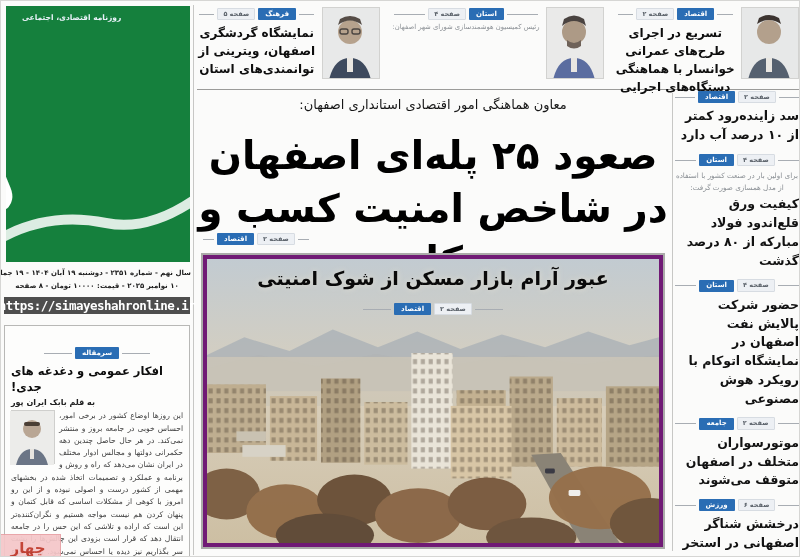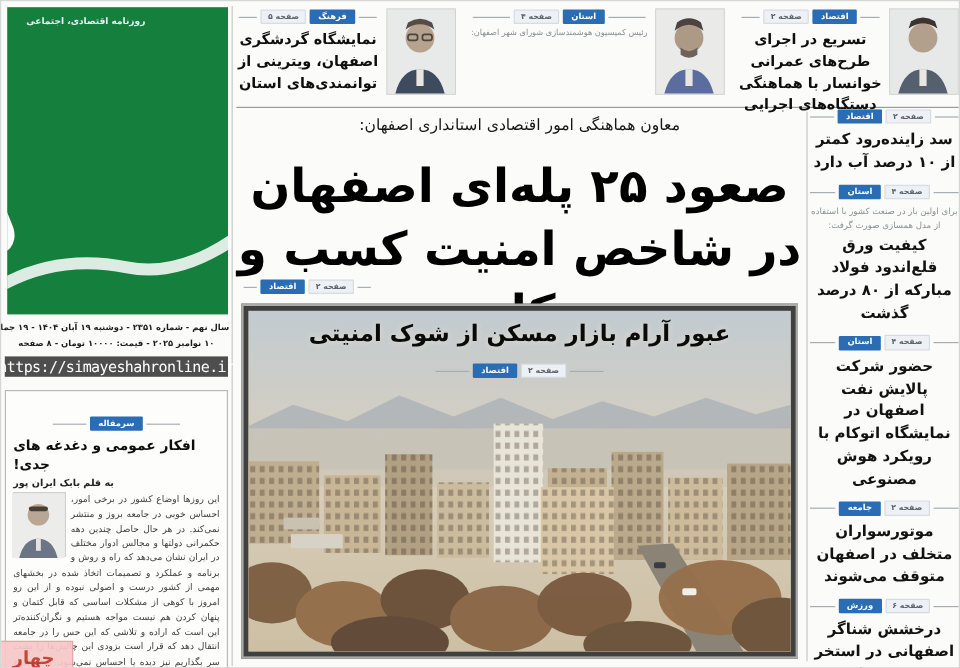--- a/index.html
+++ b/index.html
@@ -22,21 +22,21 @@
 
   
   #masthead{position:absolute;left:5px;top:5px;width:184px;height:256px;
     background:#15803d;overflow:hidden;}
   #paper-type{position:absolute;top:7px;left:8px;width:100%;text-align:left;
     padding-left:8px;color:#eaf2fa;font-size:7.5px;font-weight:bold;}
   #logo-svg{position:absolute;left:-30px;top:10px;}
   #dateline{position:absolute;left:2px;top:266px;width:188px;text-align:center;color:#1c1c1c;}
   #dateline .dl{font-size:7px;font-weight:bold;white-space:nowrap;letter-spacing:-0.2px;line-height:1.9;}
   #url-bar{position:absolute;left:3px;top:296px;width:186px;height:17px;background:#4e4e4e;
-    color:#fff;font-family:"DejaVu Sans Mono",monospace;font-size:12.5px;font-weight:normal;
+    color:#fff;font-family:"DejaVu Sans Mono",monospace;font-size:12.5px;font-weight:bold;
     display:flex;align-items:center;justify-content:center;direction:ltr;letter-spacing:-0.5px;}
   #editorial{position:absolute;left:3px;top:324px;width:186px;height:232px;
     border:1px solid #b8b8b6;background:#fdfdfc;padding:5px 6px;overflow:hidden;}
   #editorial .tagrow{width:62%;margin:16px auto 4px;}
   #editorial-headline{font-size:11.5px;font-weight:bold;color:#0d0d0d;text-align:left;line-height:1.4;}
   #editorial-byline{font-size:8px;font-weight:bold;color:#222;margin:3px 0 3px;text-align:left;}
   #editorial-body{font-size:7.6px;line-height:1.62;color:#3c3c3c;text-align:justify;}
   .ed-photo{float:left;width:44px;height:54px;margin:0 4px 3px 0;background:#ececea;
     border:1px solid #cfcfcd;}
   #corner-stamp{position:absolute;left:-6px;bottom:-5px;width:66px;height:27px;z-index:6;
@@ -55,32 +55,32 @@
 
   
   #lead{position:absolute;left:196px;top:92px;width:472px;height:158px;}
   #lead-kicker{font-size:13px;font-weight:normal;text-align:center;color:#161616;margin-top:4px;}
   #lead-headline{margin-top:18px;text-align:center;font-weight:bold;color:#000;
     font-size:39px;line-height:1.35;letter-spacing:-1px;}
   #lead-tag{position:absolute;left:6px;top:140px;width:106px;}
 
   
   #photo-frame{position:absolute;left:200px;top:252px;width:464px;height:296px;
-    border:2px solid #ababa9;background:#404040;padding:4px;}
+    border:2px solid #ababa9;background:#701a75;padding:4px;}
   #photo{position:relative;width:100%;height:100%;overflow:hidden;background:#cfc4ae;}
   #photo svg{position:absolute;inset:0;width:100%;height:100%;}
   #photo-headline{position:absolute;top:8px;left:0;right:0;text-align:center;
     font-size:19px;font-weight:bold;color:#0a0a0a;text-shadow:0 0 6px rgba(230,225,210,.9);}
   #photo-tag{position:absolute;top:44px;left:50%;transform:translateX(-50%);width:140px;}
 
   
   #sidebar{position:absolute;left:674px;top:90px;width:124px;height:466px;overflow:hidden;}
   .side-item{margin-bottom:9px;}
   .side-item .tagrow{margin:0 0 4px;}
-  .side-headline{font-size:12.5px;font-weight:bold;color:#121212;text-align:center;line-height:1.5;}
+  .side-headline{font-size:12.5px;font-weight:bold;color:#121212;text-align:right;line-height:1.5;}
   .side-kicker{font-size:7.2px;color:#8a8f94;text-align:center;line-height:1.6;margin:2px 0 2px;}
 </style>
 </head>
 <body>
 
 <div id="page">
 
   <div class="vline" style="left:192px;top:4px;height:550px;"></div>
   <div class="vline" style="left:671px;top:92px;height:458px;"></div>
   <div class="hline" style="left:196px;top:88px;width:602px;"></div>

